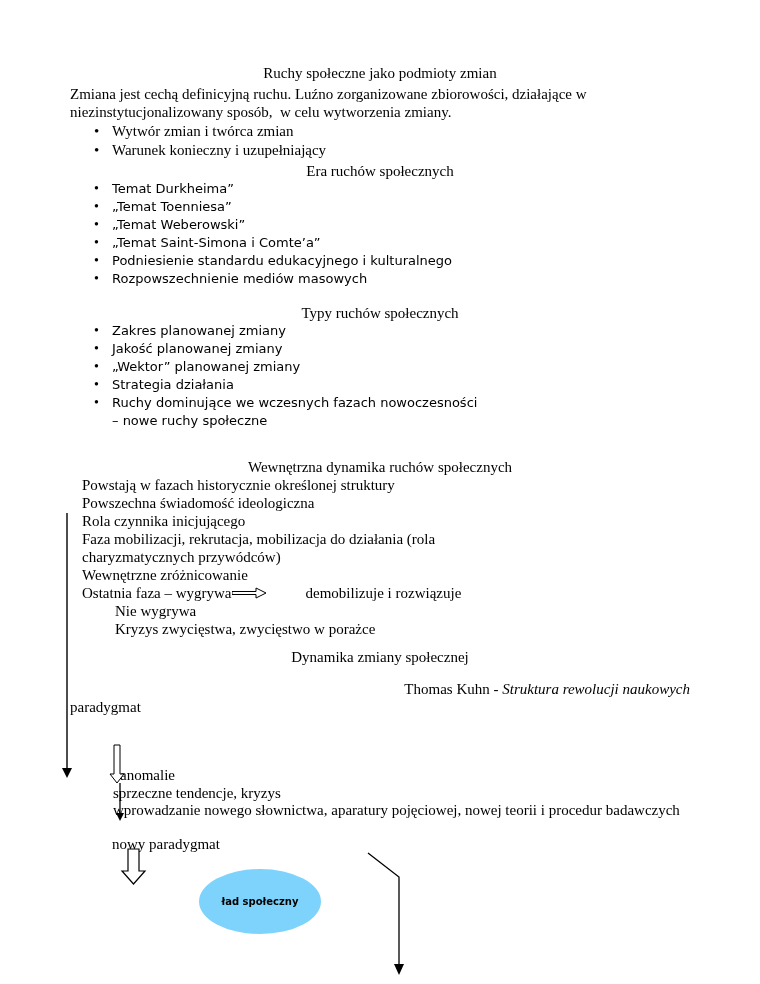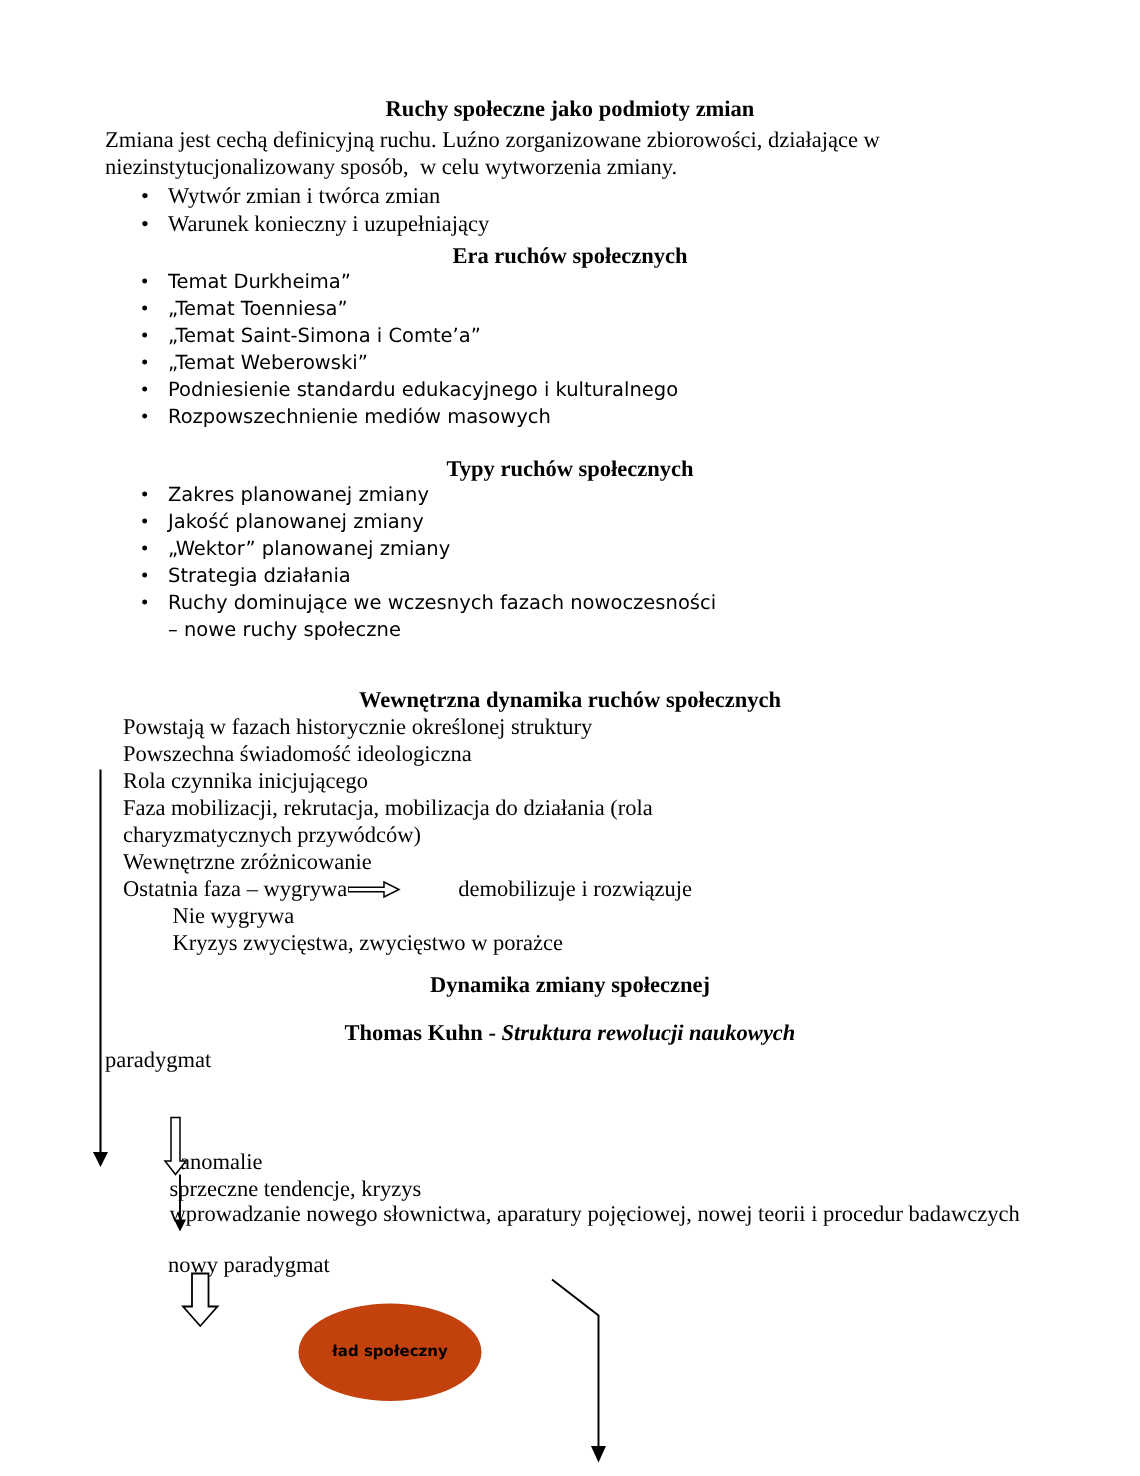--- a/index.html
+++ b/index.html
@@ -7,42 +7,42 @@
     width:760px; height:984px;
     background:#ffffff; color:#000;
     font-family:"Liberation Serif", serif;
     position:relative; overflow:hidden;
   }
   .content {
     position:absolute; left:0; top:0; width:760px;
     padding:64px 70px 0; box-sizing:border-box;
   }
   h1, h2 {
-    font-size:15px; font-weight:bold; text-align:center;
+    font-size:15px; font-weight:normal; text-align:center;
     margin:0; line-height:18px;
   }
   .intro { font-size:15px; line-height:18px; margin:3px 0 0; white-space:pre-wrap; }
   ul { list-style:none; margin:0; padding:0; }
   ul.serif-list { font-size:15px; line-height:19px; margin:1px 0 0; }
   ul.serif-list li { position:relative; padding-left:42px; }
   ul.serif-list li::before { content:"\2022"; position:absolute; left:24px; }
   ul.sans-list {
     font-family:"DejaVu Sans", sans-serif;
     font-size:13px; line-height:18px; margin:0;
   }
   ul.sans-list li { position:relative; padding-left:42px; white-space:pre-line; }
   ul.sans-list li::before {
     content:"\2022"; position:absolute; left:24px;
     font-family:"Liberation Serif", serif; font-size:14px;
   }
   .mt-era { margin-top:2px; }
   .mt-typy { margin-top:16px; }
   .mt-wewn { margin-top:28px; }
   .mt-dynz { margin-top:10px; }
-  .mt-kuhn { margin-top:14px; }
+  .mt-kuhn { margin-top:14px;text-align:right; }
   .dyn { font-size:15px; line-height:18px; margin-left:12px; }
   .dyn .line { white-space:pre-wrap; }
   .dyn .indent { margin-left:33px; }
   .lastphase { display:flex; align-items:center; }
   .lastphase .right-txt { margin-left:38px; }
   .kuhn-line em { font-style:italic; }
   .paradygmat { font-size:15px; line-height:18px; margin-top:0; text-align:left; }
   .lbl {
     position:absolute; font-size:15px; line-height:18px;
     font-family:"Liberation Serif", serif; white-space:nowrap;
@@ -76,22 +76,22 @@
   <ul class="serif-list">
     <li>Wytwór zmian i twórca zmian</li>
     <li>Warunek konieczny i uzupełniający</li>
   </ul>
 
   <h2 class="mt-era">Era ruchów społecznych</h2>
 
   <ul class="sans-list">
     <li>Temat Durkheima”</li>
     <li>„Temat Toenniesa”</li>
+    <li>„Temat Weberowski”</li>
     <li>„Temat Saint-Simona i Comte’a”</li>
-    <li>„Temat Weberowski”</li>
     <li>Podniesienie standardu edukacyjnego i kulturalnego</li>
     <li>Rozpowszechnienie mediów masowych</li>
   </ul>
 
   <h2 class="mt-typy">Typy ruchów społecznych</h2>
 
   <ul class="sans-list">
     <li>Zakres planowanej zmiany</li>
     <li>Jakość planowanej zmiany</li>
     <li>„Wektor” planowanej zmiany</li>
@@ -128,21 +128,21 @@
 
   <div class="paradygmat">paradygmat</div>
 
 </div>
 
 <div class="lbl lbl-anomalie">anomalie</div>
 <div class="lbl lbl-sprzeczne">sprzeczne tendencje, kryzys</div>
 <div class="lbl lbl-wprowadzanie">wprowadzanie nowego słownictwa, aparatury pojęciowej, nowej teorii i procedur badawczych</div>
 <div class="lbl lbl-nowy">nowy paradygmat</div>
 
-<div class="ellipse" style="background: #c2410c;">
+<div class="ellipse" style="background: #7dd3fc;">
   <span>ład społeczny</span>
 </div>
 
 <svg class="overlay" viewBox="0 0 760 984" aria-hidden="true">
 
   <g>
     <line x1="67" y1="513" x2="67" y2="769" stroke="#000" stroke-width="1.4"></line>
     <polygon points="62,768 72,768 67,778" fill="#000"></polygon>
   </g>
 

